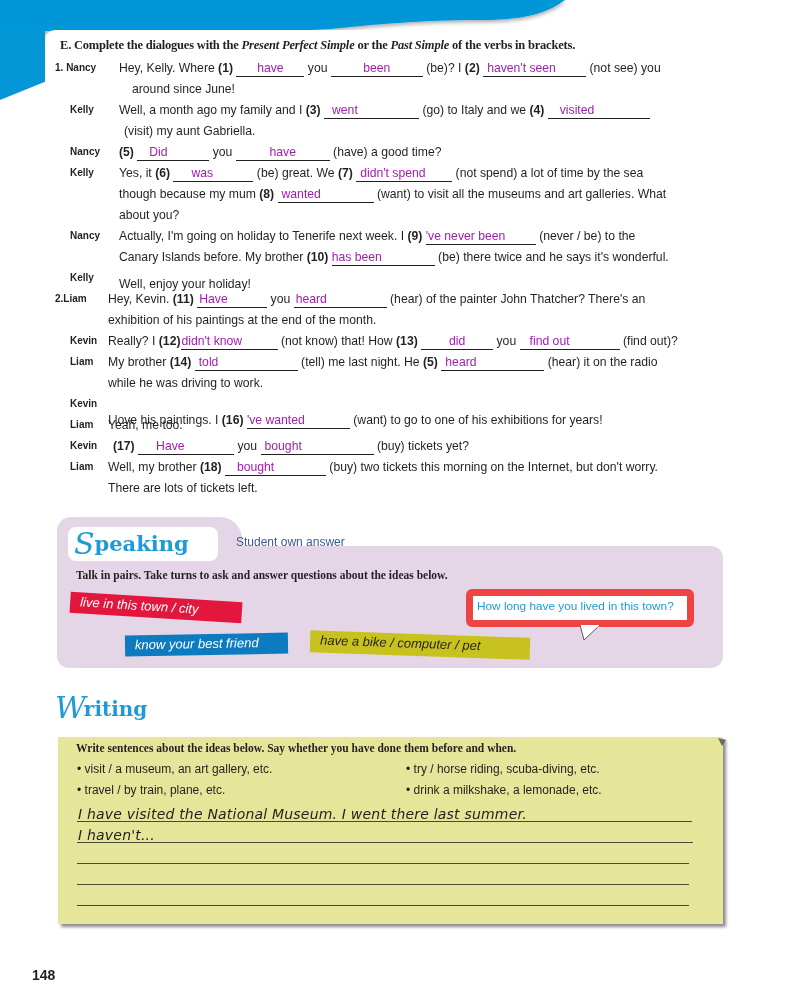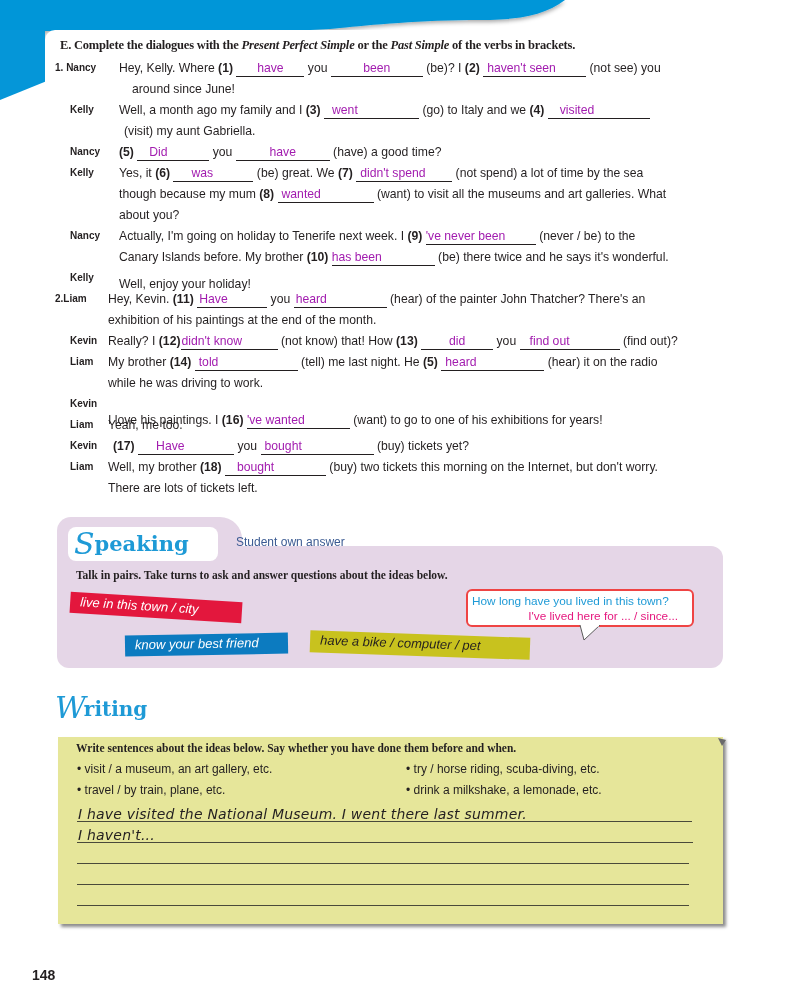--- a/index.html
+++ b/index.html
@@ -56,21 +56,21 @@
   .tag {
     position: absolute; font-style: italic; font-size: 13px; color: #fff; padding: 2px 10px;
     white-space: nowrap;
   }
   .tag.red { left: 70px; top: 597px; background: #e3173d; transform: rotate(3.5deg); width: 172px; height: 21px; }
   .tag.blue { left: 125px; top: 634px; background: #0c7bc0; width: 163px; height: 21px; transform: rotate(-1deg); }
   .tag.olive { left: 310px; top: 634px; background: #c8c21e; color: #231f20; width: 220px; height: 22px; transform: rotate(2deg); }
 
   .bubble {
     position: absolute; left: 466px; top: 589px; width: 228px; height: 38px;
-    background: #fff; border: 2px solid #ef4444; border-radius: 6px;
+    background: #fff; border: 7px solid #ef4444; border-radius: 6px;
     font-size: 11.8px; line-height: 15px; padding: 3px 4px;
   }
   .bubble .q { color: #1e9ad6; display: block; }
   .bubble .a { color: #e5177e; display: block; text-align: right; padding-right: 10px; }
   .bubble-tail { position: absolute; left: 578px; top: 625px; width: 24px; height: 16px; }
 
   
   .writing-title {
     position: absolute; left: 55px; top: 690px;
     font-family: "DejaVu Serif", serif; font-weight: bold; font-size: 20px; color: #1e9ad6;
@@ -214,21 +214,20 @@
 <div class="speaking-label"><span class="cap">S</span><span>peaking</span></div>
 <div class="student-answer">Student own answer</div>
 <div class="speaking-instr">Talk in pairs. Take turns to ask and answer questions about the ideas below.</div>
 
 <div class="tag red">live in this town / city</div>
 <div class="tag blue">know your best friend</div>
 <div class="tag olive">have a bike / computer / pet</div>
 
 <div class="bubble">
   <span class="q">How long have you lived in this town?</span>
-  <span class="a">I've lived here for ... / since...</span>
 </div>
 <svg class="bubble-tail" viewBox="0 0 24 16">
   <path d="M2 0 L6 15 L22 0" fill="#fff" stroke="#5a5a5a" stroke-width="1"></path>
   <rect x="3" y="0" width="18" height="1.5" fill="#fff"></rect>
 </svg>
 
 <div class="writing-title"><span class="cap">W</span><span>riting</span></div>
 <div class="writing-box"></div>
 <svg style="position:absolute;left:718px;top:738px;width:10px;height:10px;" viewBox="0 0 10 10">
     <path d="M0 0 L8 2 L4 8 Z" fill="#6a6a6a"></path>

